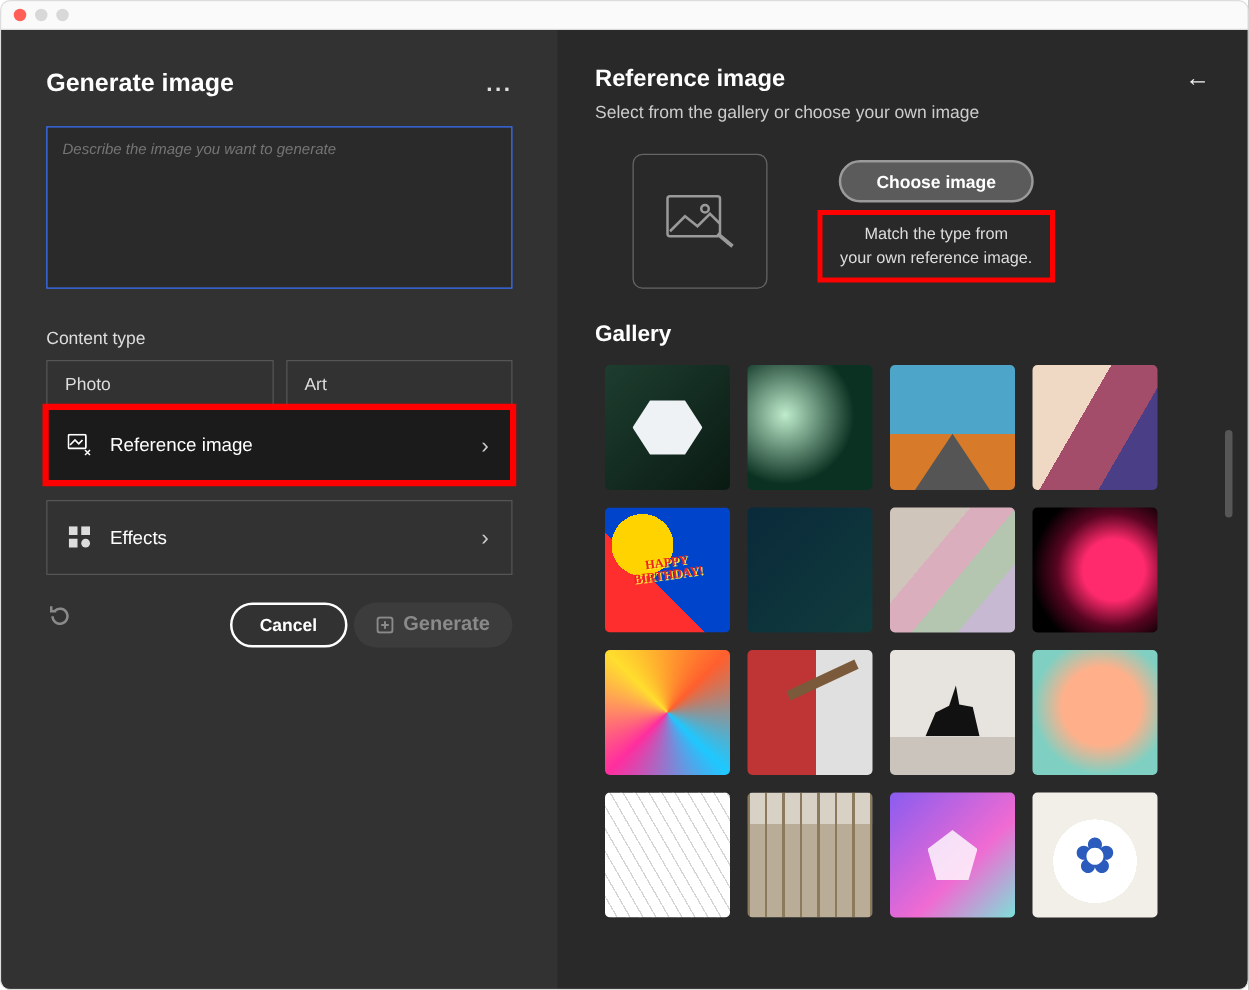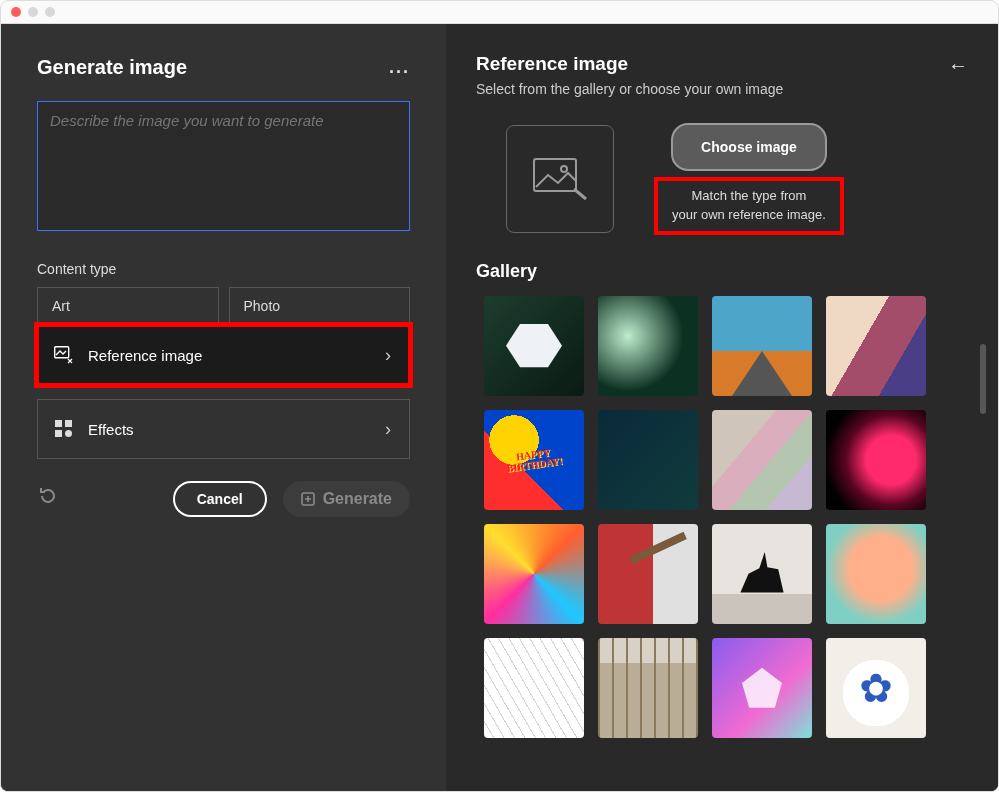--- a/index.html
+++ b/index.html
@@ -6,41 +6,41 @@
   body { background:#fff; width:999px; height:792px; display:flex; flex-direction:column; }
   .titlebar { height:24px; border:1px solid #ddd; border-radius:8px 8px 0 0; background:#fafafa; display:flex; align-items:center; padding-left:10px; gap:7px;}
   .tl-dot { width:10px; height:10px; border-radius:50%; }
   .tl-red { background:#ff5f57; }
   .tl-grey { background:#d8d8d8; }
   .app { flex:1; display:flex; background:#2e2e2e; border:1px solid #ddd; border-top:0; border-radius:0 0 8px 8px; overflow:hidden;}
   .left-panel { width:445px; background:#323232; padding:32px 36px 0 36px; color:#e8e8e8; }
   .lp-head { display:flex; justify-content:space-between; align-items:center; margin-bottom:22px;text-align:right;}
   .lp-title { font-size:20px; font-weight:700; color:#fff;}
   .more-dots { font-size:18px; font-weight:700; color:#e0e0e0; letter-spacing:2px;}
-  .prompt { width:100%; height:130px; background:#2a2a2a; border:1.5px solid #3a72ff; color:#bbb; font-size:15px; font-style:italic; padding:10px 12px; resize:none; outline:none;}
+  .prompt { width:100%; height:130px; background:#2a2a2a; border:1.5px solid #3a72ff; color:#bbb; font-size:12px; font-style:italic; padding:10px 12px; resize:none; outline:none;}
   .section-label { font-size:14px; color:#ddd; margin-top:26px; margin-bottom:10px; display:flex; justify-content:space-between; align-items:flex-end;}
   .content-row { display:flex; gap:10px;}
   .ct-btn { flex:1; height:38px; background:transparent; border:1px solid #555; color:#ddd; text-align:left; padding-left:14px; font-size:14px;}
   .style-row { position:relative; display:flex; align-items:center; width:100%; height:60px; background:#1b1b1b; border:1px solid #555; color:#fff; padding:0 16px; font-size:15px; margin-bottom:14px; cursor:pointer;}
   .style-row .chev { position:absolute; right:18px; font-size:18px; color:#ccc;}
   .row-icon { width:20px; height:20px; margin-right:14px; display:flex; align-items:center; justify-content:center;}
   .hl-red { outline:5px solid #ff0000; outline-offset:-2px;}
   .effects-row { background:#323232;text-align:right;}
-  .footer-row { display:flex; align-items:center; gap:16px; margin-top:22px;}
+  .footer-row { display:flex; gap:5px; margin-top:22px;}
   .reset-btn { width:28px; height:28px; color:#888; }
   .cancel-btn { margin-left:auto; height:36px; padding:0 22px; border:2px solid #fff; border-radius:18px; background:transparent; color:#fff; font-weight:600; font-size:14px;}
   .gen-btn { height:36px; padding:0 18px; border:none; border-radius:18px; background:#3c3c3c; color:#8a8a8a; font-weight:600; font-size:16px; display:flex; align-items:center; gap:8px;}
   .right-panel { flex:1; background:#292929; padding:28px 30px 0 30px; color:#e8e8e8; position:relative; overflow:hidden;}
   .rp-head { display:flex; justify-content:space-between; align-items:center;}
   .rp-title { font-size:19px; font-weight:700; color:#fff;}
   .rp-sub { font-size:14px; color:#ccc; margin-top:6px;}
   .choose-area { display:flex; align-items:center; gap:40px; margin:26px 0 26px 30px;}
   .preview-box { width:108px; height:108px; border:1px solid #666; border-radius:8px; display:flex; align-items:center; justify-content:center;}
   .choose-col { display:flex; flex-direction:column; align-items:center; gap:6px;}
-  .choose-btn { height:48px; padding:0 28px; border:2px solid #9a9a9a; border-radius:17px; background:#5b5b5b; color:#fff; font-weight:700; font-size:14px;}
+  .choose-btn { height:34px; padding:0 28px; border:2px solid #9a9a9a; border-radius:17px; background:#5b5b5b; color:#fff; font-weight:700; font-size:14px;}
   .choose-note { font-size:13px; color:#ddd; text-align:center; line-height:1.45; padding:6px 14px;}
   .choose-note-wrap { border:4px solid #ff0000;}
   .gallery-label { font-size:18px; font-weight:700; color:#fff; margin-top:4px;}
   .gallery { display:grid; grid-template-columns:repeat(4,100px); gap:14px; margin-top:14px; margin-left:8px;}
   .thumb { width:100px; height:100px; border-radius:4px; overflow:hidden;}
   .scroll-ind { position:absolute; right:12px; top:320px; width:6px; height:70px; background:#575757; border-radius:3px;}
   svg { display:block;}
   .info-icon { width:15px; height:15px; border:1.5px solid #aaa; border-radius:50%; display:inline-flex; align-items:center; justify-content:center; font-size:10px; font-style:italic; font-family:serif; color:#aaa;}
   .back-arrow { font-size:20px; font-weight:700; color:#eee; cursor:pointer;}
   
@@ -84,22 +84,22 @@
       <div class="lp-title">Generate image</div>
       <div class="more-dots">...</div>
     </div>
 
     <textarea class="prompt" placeholder="Describe the image you want to generate" style=""></textarea>
 
     <div class="section-label">
       <span>Content type</span>
     </div>
     <div class="content-row">
+      <button class="ct-btn">Photo</button>
       <button class="ct-btn">Art</button>
-      <button class="ct-btn">Photo</button>
     </div>
 
 
     <div class="style-row hl-red">
       <span class="row-icon">
         <svg width="20" height="18" viewBox="0 0 20 18" fill="none" stroke="#fff" stroke-width="1.4">
           <rect x="0.7" y="0.7" width="14" height="11" rx="1"></rect>
           <polyline points="2,9 6,5 9,8 12,5"></polyline>
           <path d="M14 13 L18 17 M18 13 L14 17" stroke-width="1.2"></path>
         </svg>

